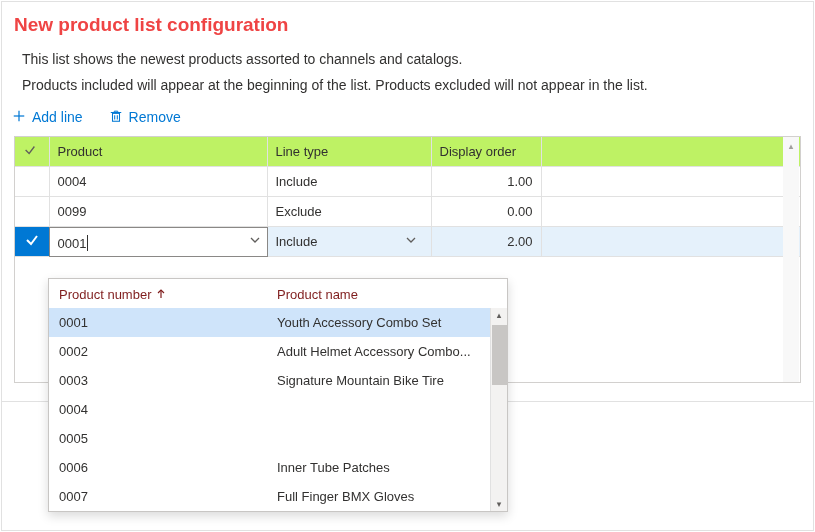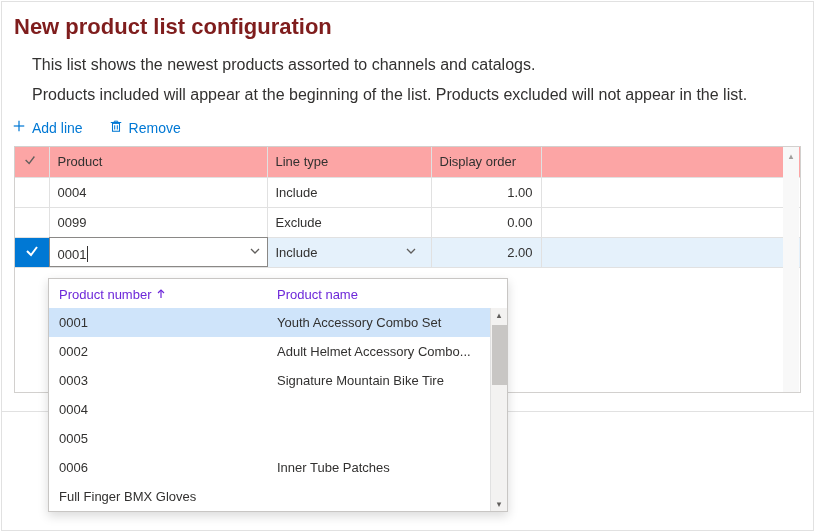--- a/index.html
+++ b/index.html
@@ -18,30 +18,30 @@
     border: 1px solid #e1e1e1;
     width: 813px;
     height: 530px;
     margin: 1px;
     position: relative;
   }
   .header {
     padding: 12px 12px 0 12px;
   }
   .title {
-    font-size: 22px;
+    font-size: 19px;
     font-weight: 600;
-    color: #7f1d1d;
+    color: #ef4444;
     margin: 0 0 12px 0;
   }
   .desc {
-    font-size: 16px;
+    font-size: 14px;
     color: #323130;
     line-height: 1.6;
-    margin: 0 0 4px 18px;
+    margin: 0 0 4px 8px;
   }
   .toolbar {
     padding: 8px 10px 10px 10px;
     display: flex;
     gap: 26px;
   }
   .tb-btn {
     display: inline-flex;
     align-items: center;
     gap: 6px;
@@ -62,21 +62,21 @@
   }
   .grid th, .grid td {
     border-right: 1px solid #e1e1e1;
     border-bottom: 1px solid #e1e1e1;
     padding: 0;
     height: 30px;
     font-size: 13px;
     background: #fff;
   }
   .grid thead th {
-    background: #fca5a5;
+    background: #bef264;
     font-weight: 400;
     color: #323130;
     text-align: left;
     padding: 6px 8px;
   }
   .col-check { width: 34px; }
   .col-product { width: 218px; }
   .col-linetype { width: 164px; }
   .col-disp { width: 110px; }
   .col-rest { }
@@ -131,21 +131,21 @@
     width: 460px;
     background: #fff;
     border: 1px solid #c8c6c4;
     box-shadow: 0 4px 10px rgba(0,0,0,0.15);
     z-index: 10;
   }
   .dropdown-header {
     display: flex;
     padding: 8px 10px 6px 10px;
     font-size: 13px;
-    color: #6d28d9;
+    color: #7f1d1d;
   }
   .dd-col1 { width: 218px; display:flex; align-items:center; gap:4px;}
   .dd-col2 { flex: 1; }
   .dd-col1 svg { width: 10px; height: 10px; }
   .dd-list {
     max-height: 224px;
     overflow: hidden;
     position: relative;
   }
   .dd-row {
@@ -345,20 +345,21 @@
         <div class="c1">0004</div>
       </div>
       <div class="dd-row">
         <div class="c1">0005</div>
       </div>
       <div class="dd-row">
         <div class="c1">0006</div>
         <div class="c2">Inner Tube Patches</div>
       </div>
       <div class="dd-row">
+        <div class="c1">0007</div>
         <div class="c2">Full Finger BMX Gloves</div>
       </div>
       <div class="dd-scroll">
         <span class="arr">▴</span>
         <div class="dd-scroll-thumb"></div>
         <span class="arr">▾</span>
       </div>
     </div>
   </div>
 </div>

